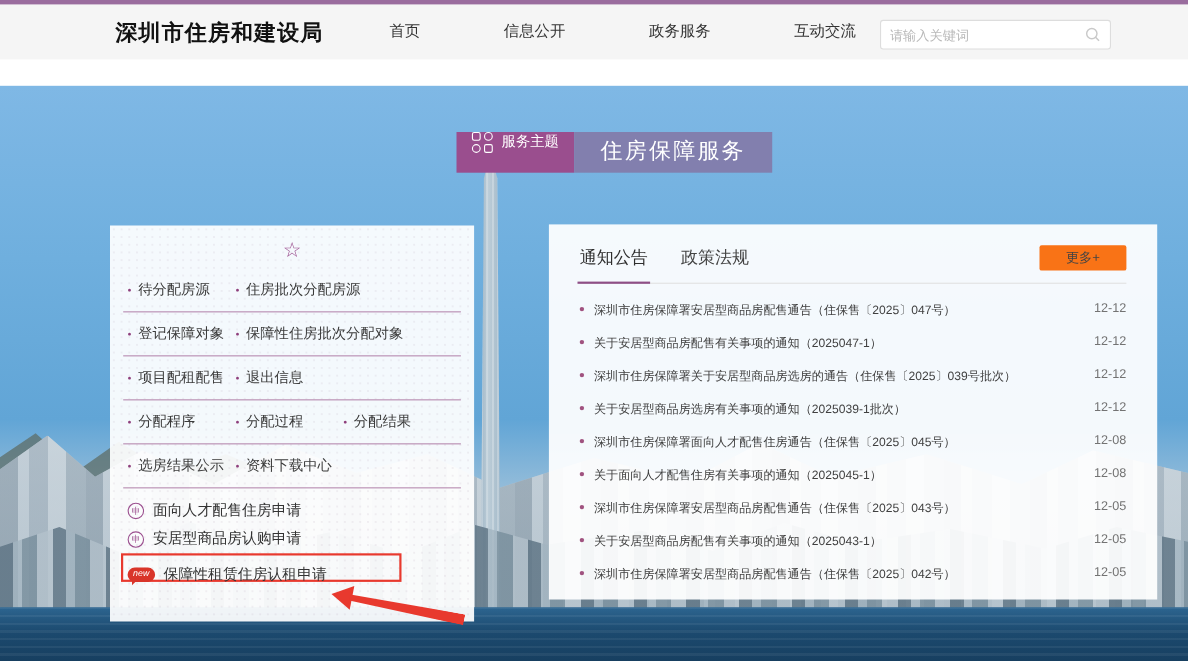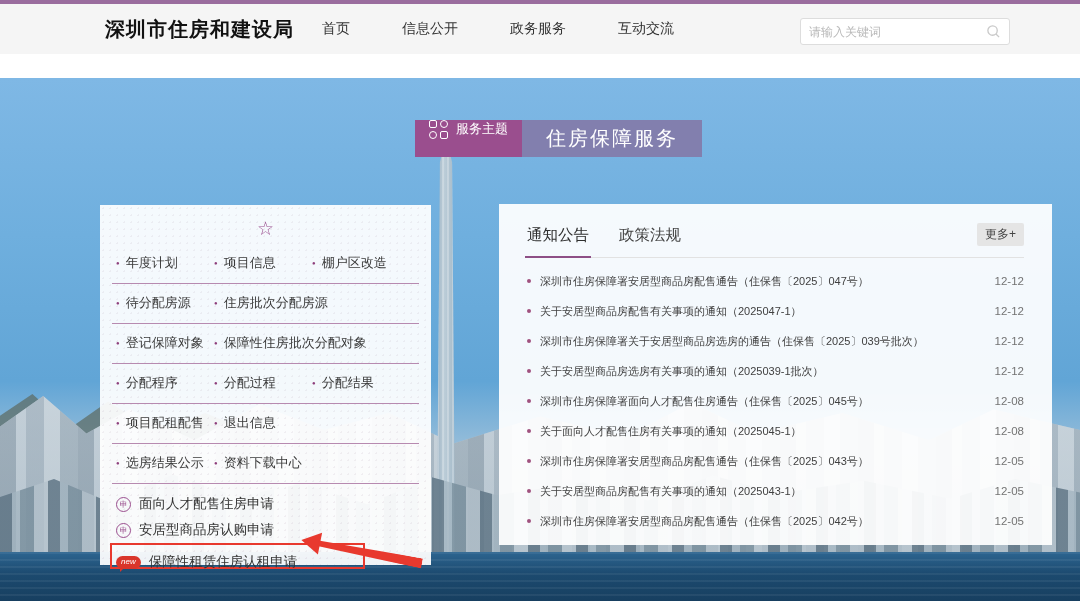--- a/index.html
+++ b/index.html
@@ -4,21 +4,21 @@
 <style>
   * { margin:0; padding:0; box-sizing:border-box; }
   html,body { width:1080px; height:601px; overflow:hidden; background:#fff;
     font-family:"Liberation Sans","DejaVu Sans",sans-serif; }
   .screen { position:relative; width:1080px; height:601px; background:#fff; overflow:hidden; }
 
   
   .site-header { position:absolute; top:0; left:0; width:100%; height:54px;
     background:#f5f5f5; border-top:4px solid #9a6d9e; display:flex; align-items:center; z-index:10; }
   .site-title { margin-left:105px; font-size:20px; font-weight:bold; color:#111; letter-spacing:1px;text-align:center; }
-  .top-nav { display:flex; margin-left:28px; }
+  .top-nav { display:flex; margin-left:60px;gap:24px; }
   .top-nav a { display:block; margin-right:52px; font-size:14px; color:#333; text-decoration:none; cursor:pointer; }
   .search-box { position:absolute; left:800px; top:14px; width:210px; height:27px; background:#fff;
     border:1px solid #ddd; border-radius:3px; display:flex; align-items:center; padding:0 8px; }
   .search-box input { flex:1; border:none; outline:none; font-size:12px; color:#333; background:transparent; }
   .search-box input::placeholder { color:#b9b9b9; }
   .search-icon { width:15px; height:15px; flex:0 0 auto; }
 
   
   .hero { position:absolute; top:78px; left:0; width:1080px; height:523px; overflow:hidden;
     background:linear-gradient(180deg,#7fb8e5 0%,#6fafde 30%,#61a5d6 58%,#9cc0da 72%,#aec9dc 78%); }
@@ -86,21 +86,21 @@
   .red-arrow .shaft { position:absolute; left:17px; top:12px; width:106px; height:10px; background:#e8392e;
     clip-path:polygon(0 22%,100% 0,100% 100%,0 78%); }
 
   
   .right-panel { position:absolute; left:455px; top:204px; width:553px; height:341px; z-index:5;
     background:rgba(255,255,255,.93); padding:16px 28px 0 28px;margin-left:44px; }
   .tab-bar { display:flex; align-items:center; border-bottom:1px solid #e2e2e2; height:38px; position:relative; }
   .tab { font-size:15.5px; color:#444; margin-right:30px; cursor:pointer; height:38px; line-height:30px; position:relative; }
   .tab.active { color:#2e2e2e; }
   .tab.active::after { content:""; position:absolute; left:-2px; right:-2px; bottom:0; height:2px; background:#8e4f86; }
-  .more-btn { margin-left:auto; background:#e5e5e5; color:#444; font-size:12px; padding:3px 8px;
+  .more-btn { margin-left:auto; background:#f97316; color:#444; font-size:12px; padding:3px 24px;
     border-radius:2px; cursor:pointer; margin-bottom:8px; }
   .notice-list { padding-top:8px; }
   .notice-row { display:flex; align-items:center; height:30px; cursor:pointer; }
   .notice-dot { width:4px; height:4px; background:#a0527f; border-radius:50%; margin-right:9px; flex:0 0 auto; }
   .notice-title { font-size:11px; color:#404040; flex:1; white-space:nowrap; overflow:hidden; }
   .notice-date { font-size:11.5px; color:#737373; margin-left:10px; flex:0 0 auto; }
 </style>
 </head>
 <body>
 
@@ -145,61 +145,52 @@
     <div class="banner-title">住房保障服务</div>
   </div>
 
   <section class="left-panel">
     <div class="panel-heading">
       <span class="star-icon">☆</span>
     </div>
 
     <div class="menu-rows">
 
-        <div class="menu-row">
-
-            <span class="menu-item">年度计划</span>
-
-            <span class="menu-item">项目信息</span>
-
-            <span class="menu-item">棚户区改造</span>
-
-        </div>
 
         <div class="menu-row">
 
             <span class="menu-item">待分配房源</span>
 
             <span class="menu-item">住房批次分配房源</span>
 
         </div>
 
         <div class="menu-row">
 
             <span class="menu-item">登记保障对象</span>
 
             <span class="menu-item">保障性住房批次分配对象</span>
 
         </div>
 
         <div class="menu-row">
 
+            <span class="menu-item">项目配租配售</span>
+
+            <span class="menu-item">退出信息</span>
+
+        </div>
+
+        <div class="menu-row">
+
             <span class="menu-item">分配程序</span>
 
             <span class="menu-item">分配过程</span>
 
             <span class="menu-item">分配结果</span>
-
-        </div>
-
-        <div class="menu-row">
-
-            <span class="menu-item">项目配租配售</span>
-
-            <span class="menu-item">退出信息</span>
 
         </div>
 
         <div class="menu-row">
 
             <span class="menu-item">选房结果公示</span>
 
             <span class="menu-item">资料下载中心</span>
 
         </div>

